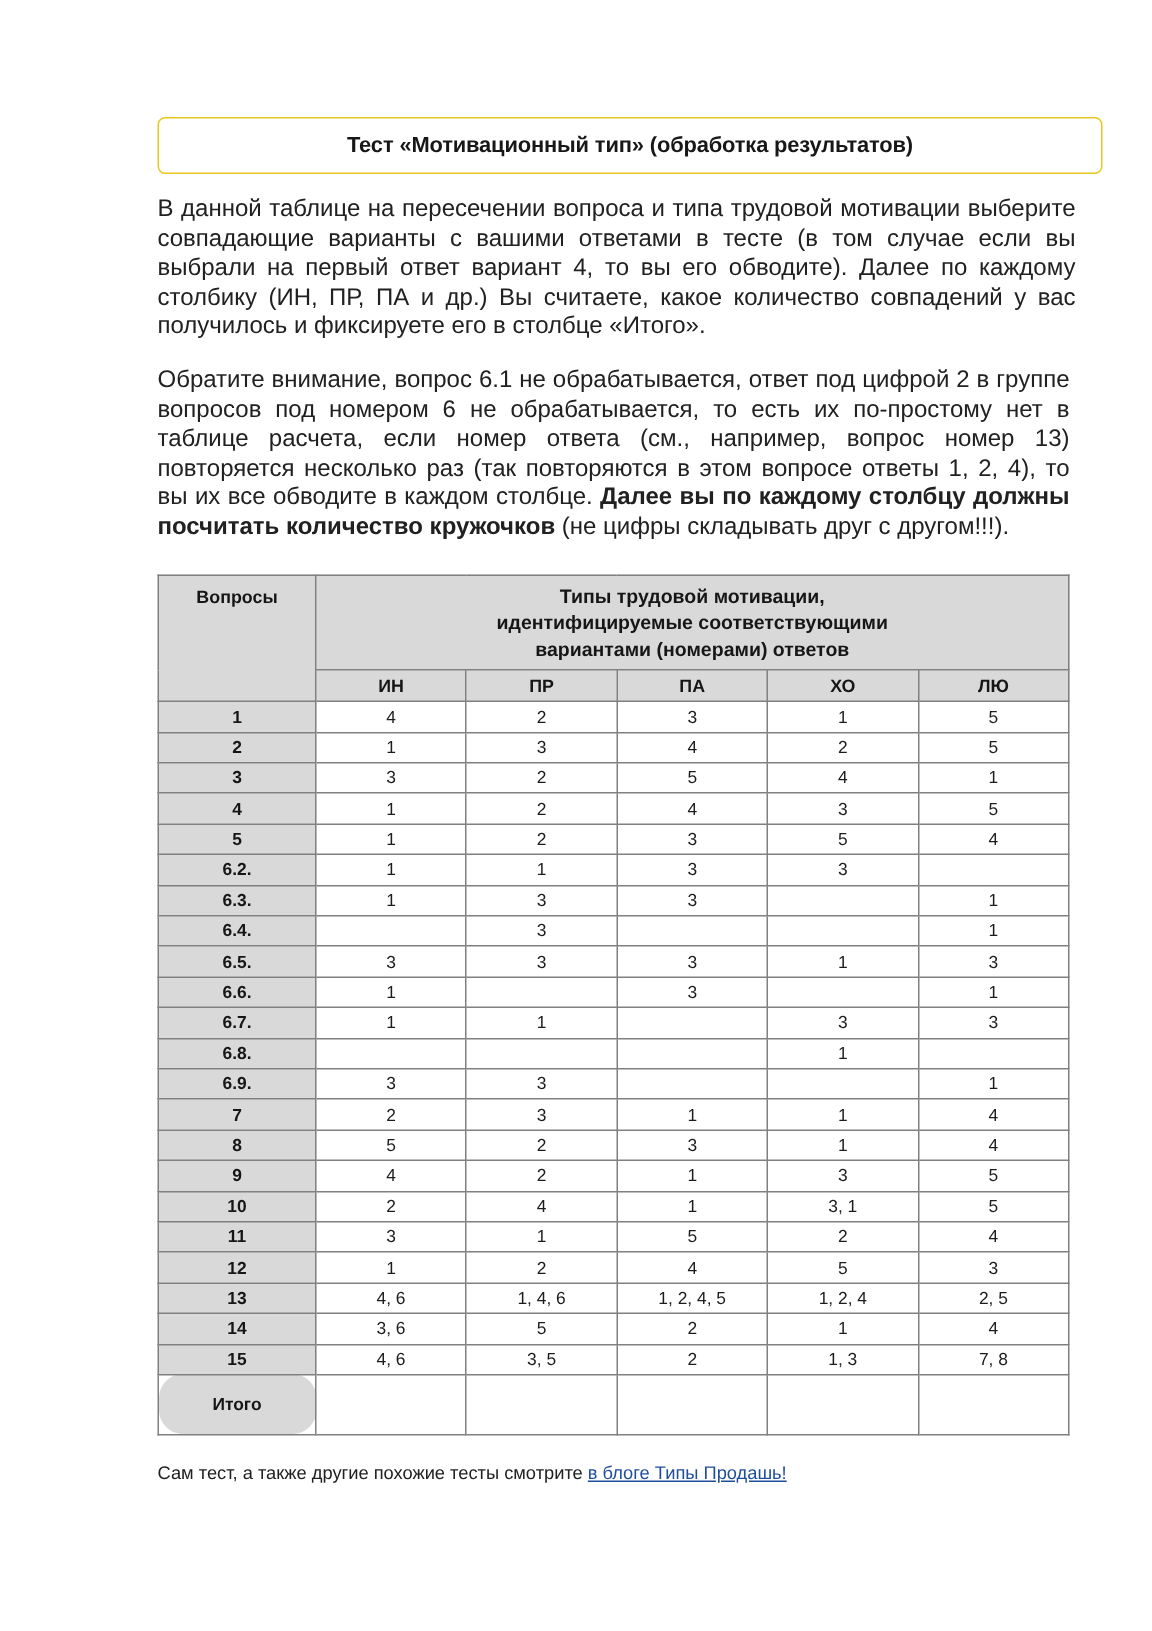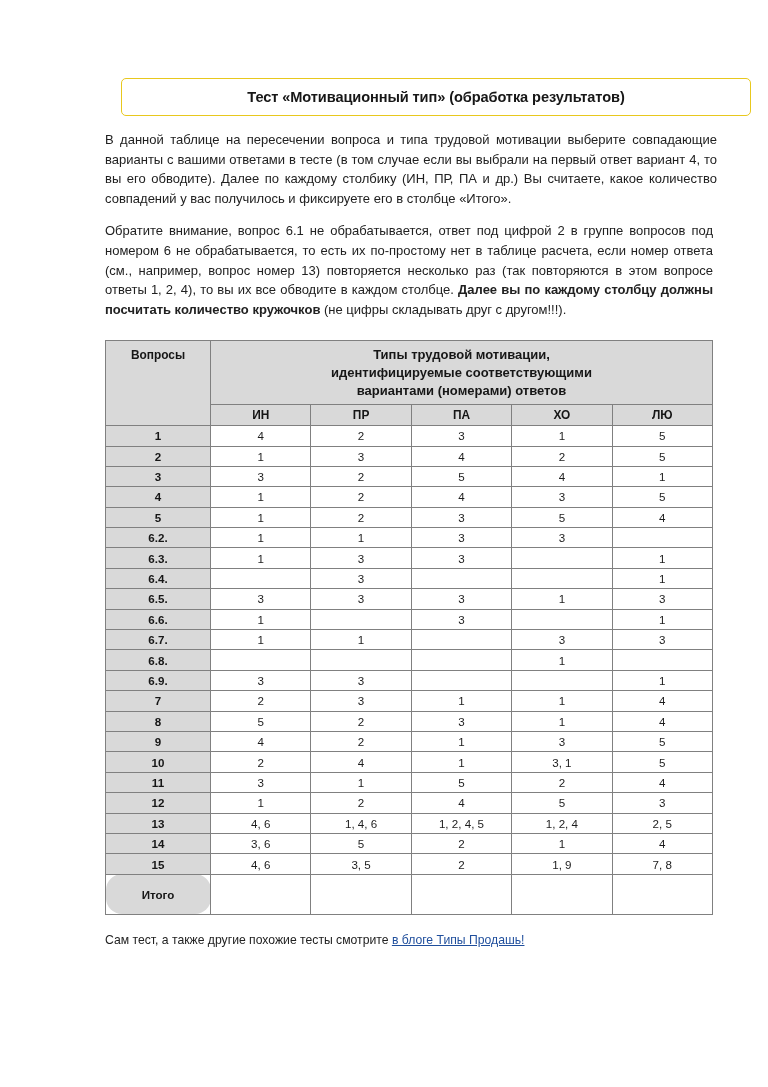--- a/index.html
+++ b/index.html
@@ -35,33 +35,33 @@
   .title-box {
     border: 1.6px solid #e8c81e;
     border-radius: 5px;
     height: 38px;
     display: flex;
     align-items: center;
     justify-content: center;
     background: #ffffff;
     box-sizing: border-box;
     width: 630px;
-    margin-left: 16px;
+    margin-left: 0;
   }
   .title-text {
     font-size: 14.6px;
     font-weight: bold;
     color: #171717;
     letter-spacing: -0.1px;
     white-space: nowrap;
   }
 
   
   .para {
-    font-size: 13px;
+    font-size: 16px;
     line-height: 19.6px;
     color: #212121;
     margin-top: 13px;
     text-align: left;
   }
   .para.justify {
     text-align: justify;
   }
   .para b {
     font-weight: bold;
@@ -364,21 +364,21 @@
               <td class="cell">5</td>
               <td class="cell">2</td>
               <td class="cell">1</td>
               <td class="cell">4</td>
             </tr>
             <tr>
               <td class="rowhead">15</td>
               <td class="cell">4, 6</td>
               <td class="cell">3, 5</td>
               <td class="cell">2</td>
-              <td class="cell">1, 9</td>
+              <td class="cell">1, 3</td>
               <td class="cell">7, 8</td>
             </tr>
             <tr class="totals">
               <td class="totals-head">Итого</td>
               <td class="cell"></td>
               <td class="cell"></td>
               <td class="cell"></td>
               <td class="cell"></td>
               <td class="cell"></td>
             </tr>

